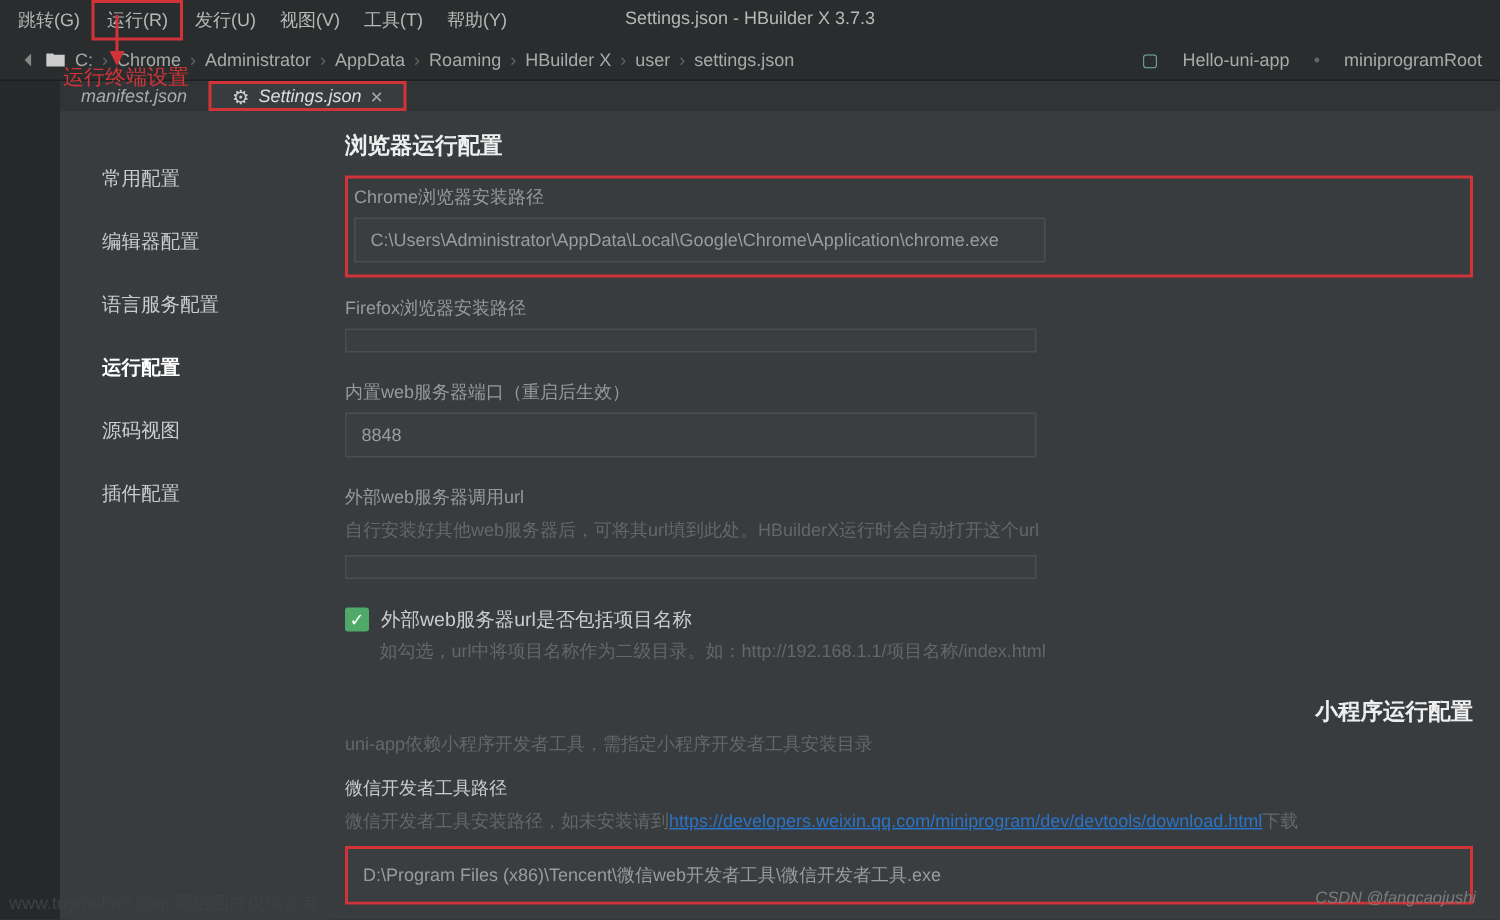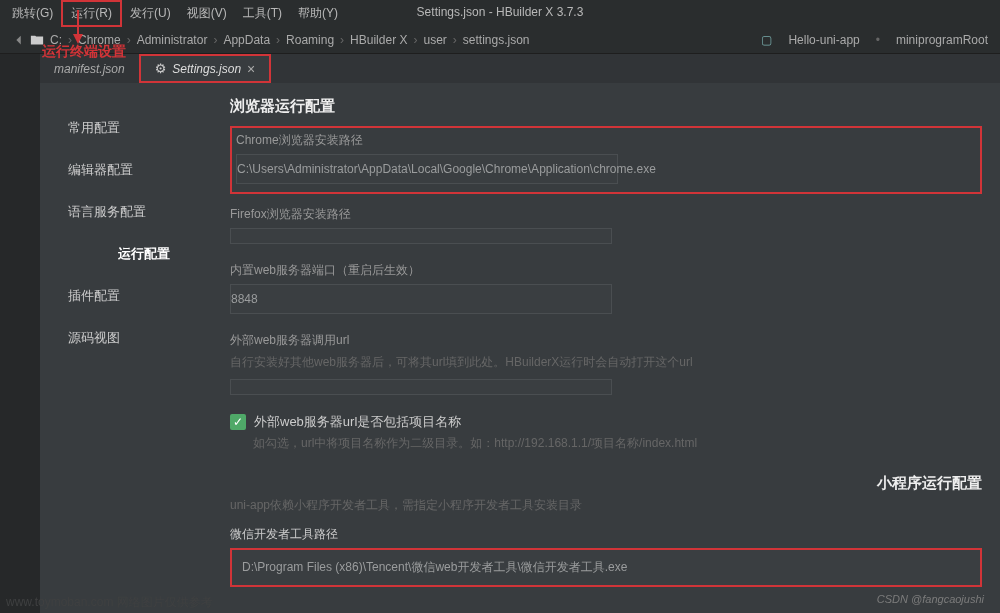--- a/index.html
+++ b/index.html
@@ -71,21 +71,21 @@
       width: 40px;
       background: #262829;
       display: flex;
       flex-direction: column;
       align-items: center;
       padding-top: 4px;
     }
     .red-caption {
       color: #d13438;
       font-size: 14px;
-      font-weight: bold;
+      font-weight: normal;
       position: absolute;
       left: 42px;
       top: 43px;
       white-space: nowrap;
       z-index: 10;
       text-align: right;
     }
     .red-arrow {
       position: absolute;
       left: 70px;
@@ -134,21 +134,20 @@
     }
     .nav-item {
       padding: 12px 0;
       color: #ccc;
       font-size: 13px;
       cursor: pointer;
     }
     .nav-item.active {
       color: #fff;
       font-weight: bold;
-      text-align: center;
     }
     .settings-content {
       flex: 1;
       padding: 8px 18px 8px 10px;
       overflow-y: auto;
     }
     .section-title {
       color: #eee;
       font-size: 15px;
       font-weight: bold;
@@ -165,22 +164,22 @@
     .field-desc {
       color: #666;
       font-size: 12px;
       margin: 4px 0 8px 0;
     }
     .field-desc a { color: #2b73c4; text-decoration: underline; }
     .input-box {
       background: #3a3e41;
       border: 1px solid #4a4e51;
       color: #9a9c9d;
-      padding: 7px 0;
-      width: 382px;
+      padding: 7px 10px;
+      width: 461px;
       font-size: 12px;
     }
     .red-box {
       border: 2px solid #d13438;
       padding: 0px 4px 8px 4px;
       margin-bottom: 12px;
     }
     .red-box .field-label { margin-top: 4px; }
     .red-box-bottom {
       border: 2px solid #d13438;
@@ -304,22 +303,22 @@
         <span class="tab-close">×</span>
       </div>
     </div>
 
     <div class="settings-layout">
       <div class="settings-nav">
         <div class="nav-item">常用配置</div>
         <div class="nav-item">编辑器配置</div>
         <div class="nav-item">语言服务配置</div>
         <div class="nav-item active">运行配置</div>
+        <div class="nav-item">源码视图</div>
         <div class="nav-item">插件配置</div>
-        <div class="nav-item">源码视图</div>
       </div>
 
       <div class="settings-content">
         <div class="section-title">浏览器运行配置</div>
 
         <div class="red-box">
           <div class="field-label">Chrome浏览器安装路径</div>
           <div class="input-box">C:\Users\Administrator\AppData\Local\Google\Chrome\Application\chrome.exe</div>
         </div>
 
@@ -345,20 +344,23 @@
             <span class="checkbox-label">外部web服务器url是否包括项目名称</span>
           </div>
           <div class="checkbox-desc">如勾选，url中将项目名称作为二级目录。如：http://192.168.1.1/项目名称/index.html</div>
         </div>
 
         <div class="section-title2">小程序运行配置</div>
         <div class="field-desc">uni-app依赖小程序开发者工具，需指定小程序开发者工具安装目录</div>
 
         <div class="field-group" style="margin-top:12px;">
           <div class="field-label" style="color:#ccc;">微信开发者工具路径</div>
+          <div class="field-desc">
+            <span>微信开发者工具安装路径，如未安装请到</span><a>https://developers.weixin.qq.com/miniprogram/dev/devtools/download.html</a><span>下载</span>
+          </div>
           <div class="red-box-bottom">
             <div class="input-box" style="width:100%;">D:\Program Files (x86)\Tencent\微信web开发者工具\微信开发者工具.exe</div>
           </div>
         </div>
 
       </div>
     </div>
   </div>
 </div>
 

